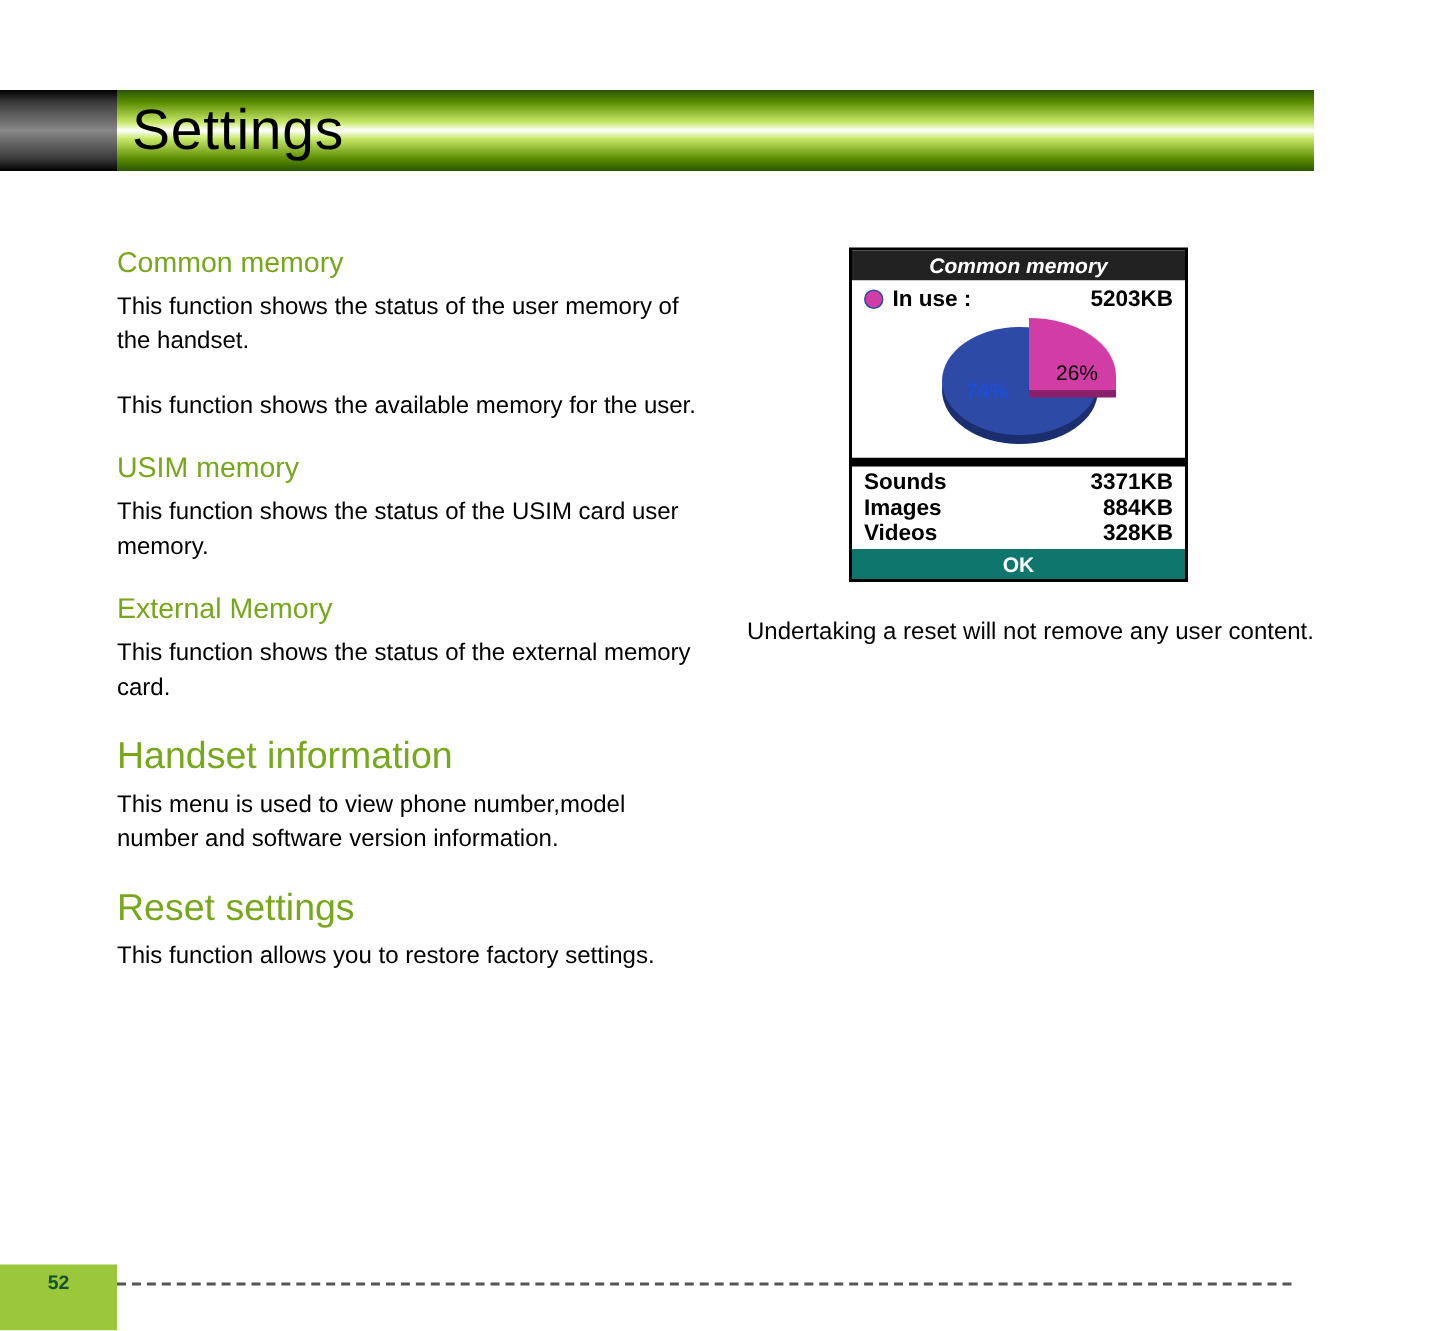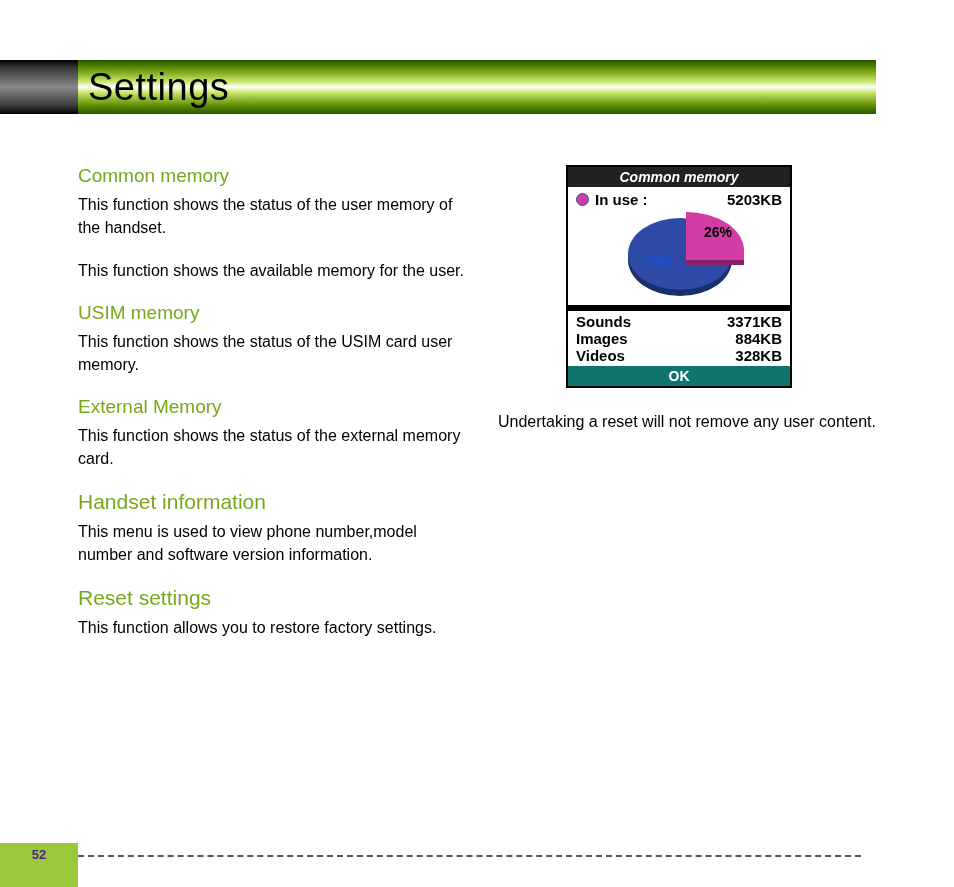--- a/index.html
+++ b/index.html
@@ -6,41 +6,41 @@
   .page{position:relative;width:876px;height:887px;overflow:hidden;}
   .titlebar{position:absolute;top:60px;left:0;width:954px;height:54px;
     background:linear-gradient(to bottom,#285500 0%,#5b8c00 15%,#c8e86a 40%,#ffffff 50%,#c8e86a 60%,#5b8c00 85%,#285500 100%);}
   .titlebar-dark{position:absolute;top:60px;left:0;width:78px;height:54px;
     background:linear-gradient(to bottom,#000 0%,#3a3a3a 15%,#888 50%,#3a3a3a 85%,#000 100%);}
   .title{position:absolute;top:60px;left:88px;height:54px;line-height:54px;font-size:38px;
     color:#000;font-weight:400;letter-spacing:0.5px;}
   .col-left{position:absolute;top:165px;left:78px;width:395px;}
   .col-right{position:absolute;top:165px;left:498px;width:400px;}
   .sub-green{color:#77a71b;font-size:19px;margin:0 0 6px 0;font-weight:400;}
-  .sub-green.big{font-size:21px;margin-top:18px;}
+  .sub-green.big{font-size:25px;margin-top:18px;}
   .para{font-size:16px;line-height:23px;margin:0 0 20px 0;font-weight:400;}
   
   .phone{border:2px solid #000;width:222px;margin-left:68px;font-family:Arial,sans-serif;}
   .ph-title{background:#222;color:#fff;text-align:center;font-size:14px;padding:2px 0;font-weight:bold;font-style:italic;}
   .ph-legend{background:#fff;padding:4px 8px;font-weight:bold;font-size:15px;}
   .ph-row{display:flex;align-items:center;}
   .dot{width:11px;height:11px;border:1.5px solid #2d4aa7;border-radius:50%;margin-right:6px;flex:none;}
   .dot.m{background:#d23ca5;} .dot.f{background:#fff;}
   .ph-lab{flex:1;}
   .ph-val{text-align:right;}
   .ph-chart{background:#fff;position:relative;height:93px;}
   .pie-base{position:absolute;top:6px;left:60px;width:104px;height:72px;border-radius:50%;background:#2d4aa7;box-shadow:0 6px 0 #1b2f6e;}
   .slice-off{position:absolute;top:0px;left:118px;width:58px;height:48px;border-top-right-radius:60px 40px;background:#d23ca5;box-shadow:0 5px 0 #8a1f6b;}
-  .pct1{position:absolute;top:12px;left:136px;font-weight:bold;font-size:14px;}
+  .pct1{position:absolute;top:28px;left:136px;font-weight:normal;font-size:14px;}
   .pct2{position:absolute;top:40px;left:76px;font-weight:bold;font-size:14px;color:#1d4ed8;}
   .ph-list{background:#fff;padding:2px 8px 2px 8px;font-weight:bold;font-size:15px;border-top:6px solid #000000;}
   .ph-list .ph-row{padding:0;}
   .ph-ok{background:#0f766e;color:#fff;text-align:center;font-size:14px;padding:2px 0;font-weight:bold;}
   
-  .pg-tab{position:absolute;bottom:21px;left:0;width:78px;height:23px;background:#9ac83a;color:#4c1d95;
+  .pg-tab{position:absolute;bottom:21px;left:0;width:78px;height:23px;background:#9ac83a;color:#14532d;
     font-size:13px;font-weight:bold;text-align:center;line-height:23px;}
   .pg-block{position:absolute;bottom:0;left:0;width:78px;height:21px;background:#9ac83a;}
   .dash{position:absolute;bottom:30px;left:78px;right:15px;border-top:2px dashed #555;height:0;}
 </style>
 </head>
 <body>
 
 <div class="page">
   <div class="titlebar"></div>
   <div class="titlebar-dark"></div>

